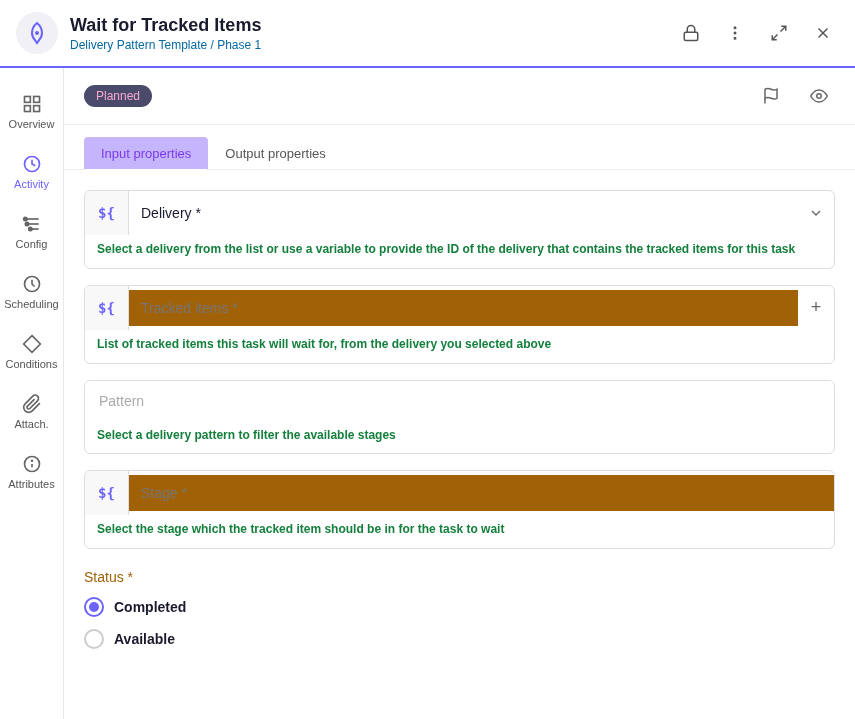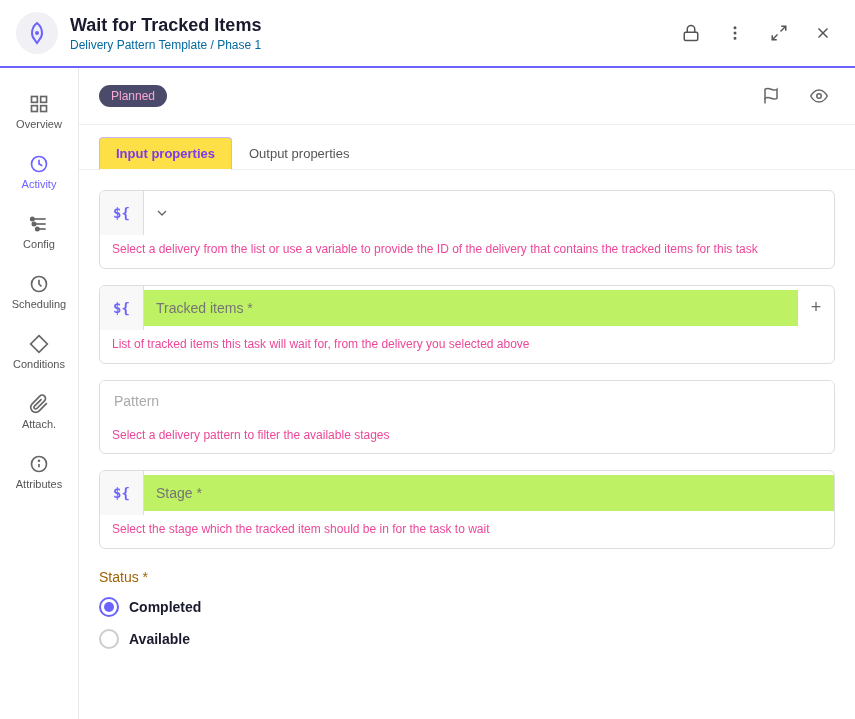--- a/index.html
+++ b/index.html
@@ -14,56 +14,56 @@
     .header-title-block { flex: 1; }
     .header-title { font-size: 18px; font-weight: 600; color: #1a1a2e; }
     .header-subtitle { font-size: 12px; color: #0369a1; margin-top: 2px; }
     .header-actions { display: flex; gap: 12px; align-items: center; }
     .header-action-btn { background: none; border: none; cursor: pointer; color: #555; display: flex; align-items: center; justify-content: center; width: 32px; height: 32px; border-radius: 4px; }
 
     
     .body { display: flex; flex: 1; overflow: hidden; }
 
     
-    .sidebar { width: 79px; background: #fff; border-right: 1px solid #e8e8e8; display: flex; flex-direction: column; align-items: center; padding: 16px 0; gap: 4px; }
+    .sidebar { width: 64px; background: #fff; border-right: 1px solid #e8e8e8; display: flex; flex-direction: column; align-items: center; padding: 16px 0; gap: 4px; }
     .sidebar-item { display: flex; flex-direction: column; align-items: center; padding: 10px 8px; cursor: pointer; border-radius: 8px; width: 72px; color: #666; font-size: 11px; gap: 4px; }
     .sidebar-item svg { width: 20px; height: 20px; }
     .sidebar-item-label { font-size: 11px; color: #555; text-align: center; }
 
     
     .main { flex: 1; background: #fff; overflow: hidden; display: flex; flex-direction: column; }
 
     
     .topbar { display: flex; align-items: center; justify-content: space-between; padding: 12px 20px; border-bottom: 1px solid #eee; }
     .planned-badge { background: #4a4a6a; color: #f9a8d4; font-size: 12px; padding: 4px 12px; border-radius: 12px; font-weight: 500; }
     .topbar-right { display: flex; gap: 16px; align-items: center; }
     .topbar-icon-btn { background: none; border: none; cursor: pointer; color: #666; width: 32px; height: 32px; display: flex; align-items: center; justify-content: center; border-radius: 4px; }
 
     
     .tabs { display: flex; padding: 12px 20px 0; border-bottom: 1px solid #eee; }
     .tab { padding: 8px 16px; font-size: 13px; cursor: pointer; border: 1px solid transparent; border-radius: 4px 4px 0 0; margin-bottom: -1px; color: #555; }
-    .tab.active { border-color: #c8b8f0 #c8b8f0 #fff; color: #7c3aed; background: #fde047; font-weight: bold; }
+    .tab.active { border-color: #c8b8f0 #c8b8f0 #fff; color: #7c3aed; background: #c4b5fd; }
 
     
     .content { flex: 1; overflow-y: auto; padding: 20px 20px; display: flex; flex-direction: column; gap: 16px; }
 
     
     .content::-webkit-scrollbar { width: 8px; }
     .content::-webkit-scrollbar-track { background: #f5f5f5; }
     .content::-webkit-scrollbar-thumb { background: #ccc; border-radius: 4px; }
 
     
     .form-row { border: 1px solid #ddd; border-radius: 6px; padding: 0; overflow: hidden; }
     .field-row { display: flex; align-items: center; }
     .field-icon { width: 44px; min-width: 44px; height: 44px; display: flex; align-items: center; justify-content: center; background: #f8f8f8; border-right: 1px solid #ddd; color: #6c63ff; font-size: 13px; font-weight: 700; }
-    .field-input { flex: 1; padding: 10px 12px; border: none; outline: none; font-size: 14px; color: #1a1a2e; background: #bef264; }
+    .field-input { flex: 1; padding: 10px 12px; border: none; outline: none; font-size: 14px; color: #1a1a2e; background: #a16207; }
     .field-select { flex: 1; padding: 10px 12px; border: none; outline: none; font-size: 14px; color: #1a1a2e; background: #fff; appearance: none; cursor: pointer; }
     .select-arrow { width: 36px; min-width: 36px; display: flex; align-items: center; justify-content: center; color: #666; cursor: pointer; }
     .field-add { width: 36px; min-width: 36px; display: flex; align-items: center; justify-content: center; color: #666; cursor: pointer; font-size: 18px; }
-    .field-help { padding: 6px 12px 10px 12px; font-size: 12px; color: #ec4899; line-height: 1.4; }
+    .field-help { padding: 6px 12px 10px 12px; font-size: 12px; color: #15803d; line-height: 1.4; font-weight: bold; }
 
     
     .pattern-row { border: 1px solid #ddd; border-radius: 6px; overflow: hidden; }
     .pattern-input { width: 100%; padding: 12px 14px; border: none; outline: none; font-size: 14px; color: #1a1a2e; background: #fff; }
     .pattern-input::placeholder { color: #aaa; }
 
     
     .status-section { padding: 4px 0; }
     .status-label { font-size: 14px; font-weight: 500; color: #a16207; margin-bottom: 12px; }
     .radio-option { display: flex; align-items: center; gap: 10px; margin-bottom: 12px; cursor: pointer; font-weight: bold; }
@@ -203,20 +203,23 @@
         <div class="tab">Output properties</div>
       </div>
 
       <div class="content">
 
         <div class="form-row">
           <div class="field-row">
             <div class="field-icon">
               <span style="font-family:monospace; font-size:14px; color:#6c63ff;">${</span>
             </div>
+            <select class="field-select">
+              <option>Delivery *</option>
+            </select>
             <div class="select-arrow">
               <svg width="16" height="16" viewBox="0 0 24 24" fill="none" stroke="currentColor" stroke-width="2">
                 <polyline points="6 9 12 15 18 9"></polyline>
               </svg>
             </div>
           </div>
           <div class="field-help">Select a delivery from the list or use a variable to provide the ID of the delivery that contains the tracked items for this task</div>
         </div>
 
         <div class="form-row">

